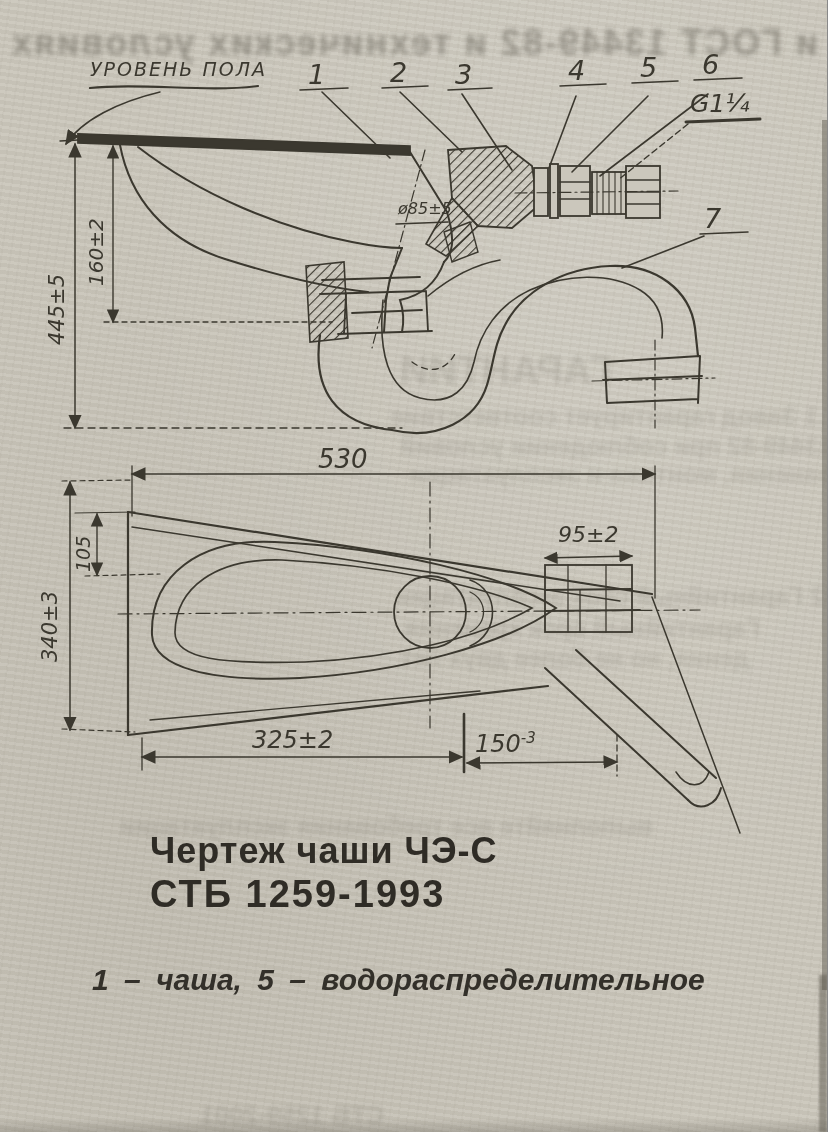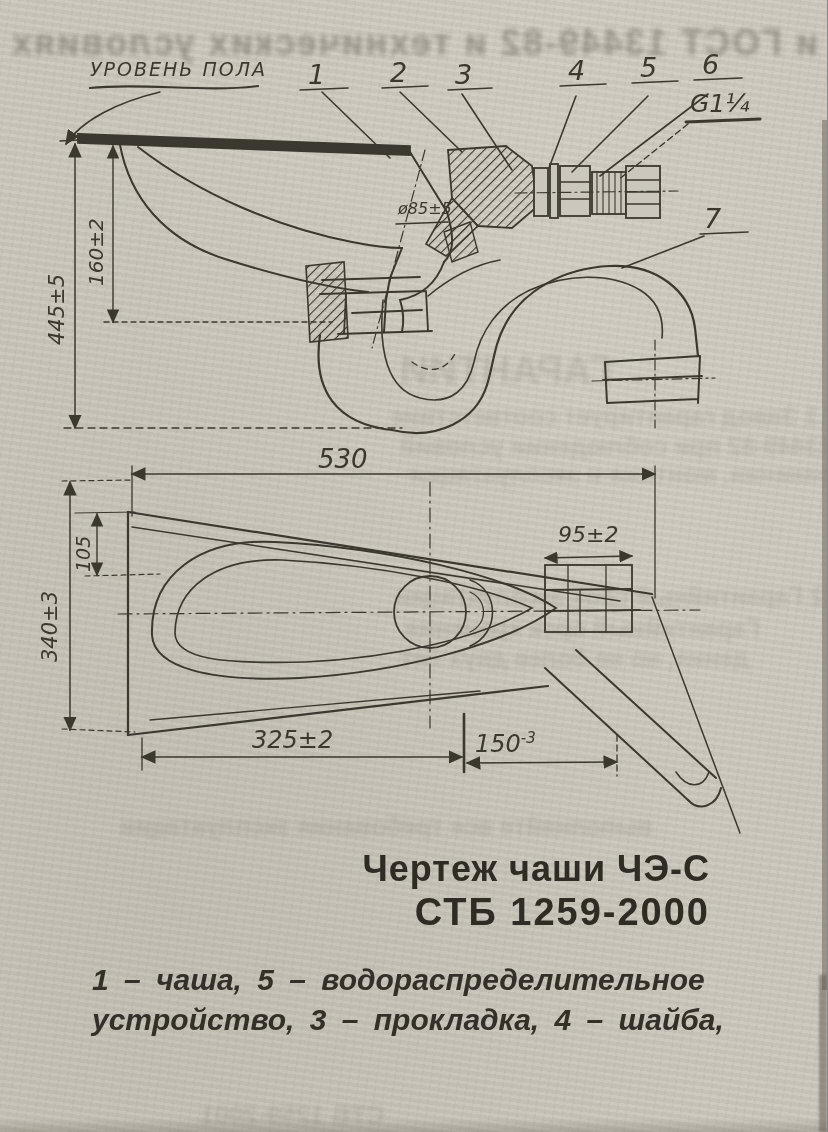--- a/index.html
+++ b/index.html
@@ -26,21 +26,21 @@
   #g-5{left:395px;top:582px;font-size:25px;opacity:.12;}
   #g-6{left:405px;top:614px;font-size:25px;opacity:.12;}
   #g-7{left:400px;top:644px;font-size:25px;opacity:.11;}
   #g-8{left:120px;top:812px;font-size:25px;opacity:.12;}
   #g-9{left:200px;top:1100px;font-size:26px;opacity:.14;}
   
   .edge-r{position:absolute;right:0;top:120px;width:5px;height:870px;background:#6d695e;opacity:.55;}
   .edge-rb{position:absolute;right:0;top:975px;width:8px;height:157px;background:#5e5a50;opacity:.5;filter:blur(1px);}
   .edge-b{position:absolute;left:0;bottom:0;width:828px;height:14px;background:linear-gradient(to bottom,rgba(0,0,0,0),rgba(80,76,66,.25));}
   
-  .caption{position:absolute;left:150px;top:848px;width:560px;text-align:right;
+  .caption{position:absolute;left:150px;top:830px;width:560px;text-align:left;
            font-family:"Liberation Sans", sans-serif;font-weight:bold;color:#2f2c26;}
   .caption .l1{font-size:36px;line-height:42px;letter-spacing:1px;}
   .caption .l2{font-size:38px;line-height:44px;letter-spacing:2px;}
   .legend{position:absolute;left:92px;top:960px;width:700px;
           font-family:"Liberation Sans", sans-serif;font-style:italic;font-weight:bold;
           font-size:30px;line-height:40px;color:#33302a;word-spacing:7px;}
 </style>
 </head>
 <body>
 
@@ -213,24 +213,23 @@
       <path d="M545,668 L688,800" stroke-width="2"></path>
       <path d="M576,650 L716,778" stroke-width="2"></path>
       <path d="M688,800 C700,813 717,805 721,788" stroke-width="2"></path>
       <path d="M676,772 C687,789 703,789 709,772" stroke-width="1.5"></path>
       <path d="M652,597 L740,833" stroke-width="1.5"></path>
     </g>
   </svg>
 
   <div class="caption">
     <div class="l1">Чертеж чаши ЧЭ-С</div>
-    <div class="l2">СТБ 1259-2000</div>
+    <div class="l2">СТБ 1259-1993</div>
   </div>
 
   <div class="legend">
     <div>1 – чаша, 5 – водораспределительное</div>
-    <div>устройство, 3 – прокладка, 4 – шайба,</div>
   </div>
 
   <div class="edge-r"></div>
   <div class="edge-rb"></div>
   <div class="edge-b"></div>
 </div>
 
 </body></html>

